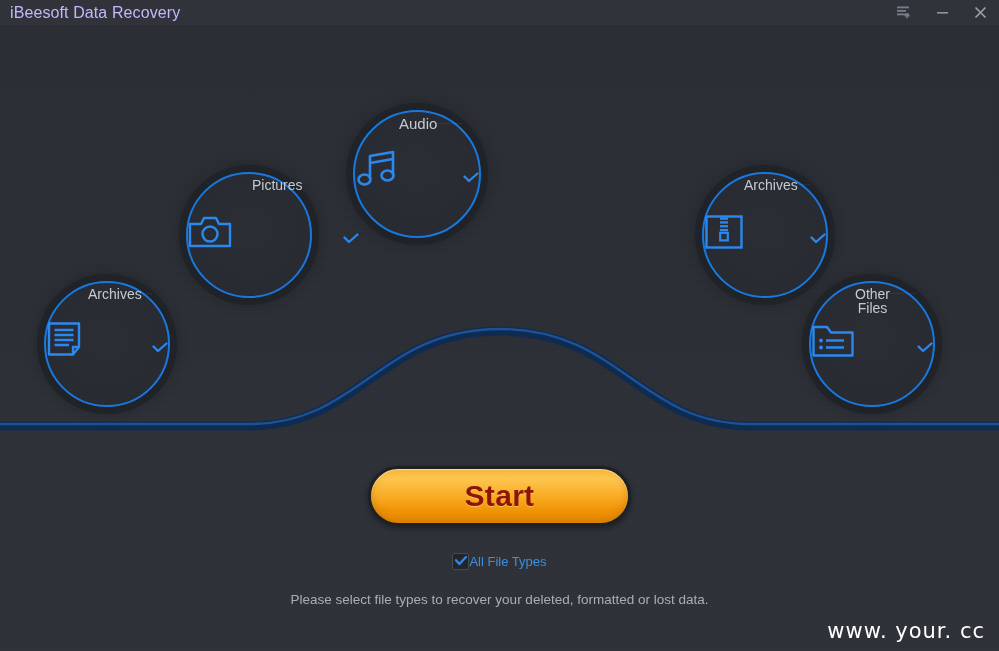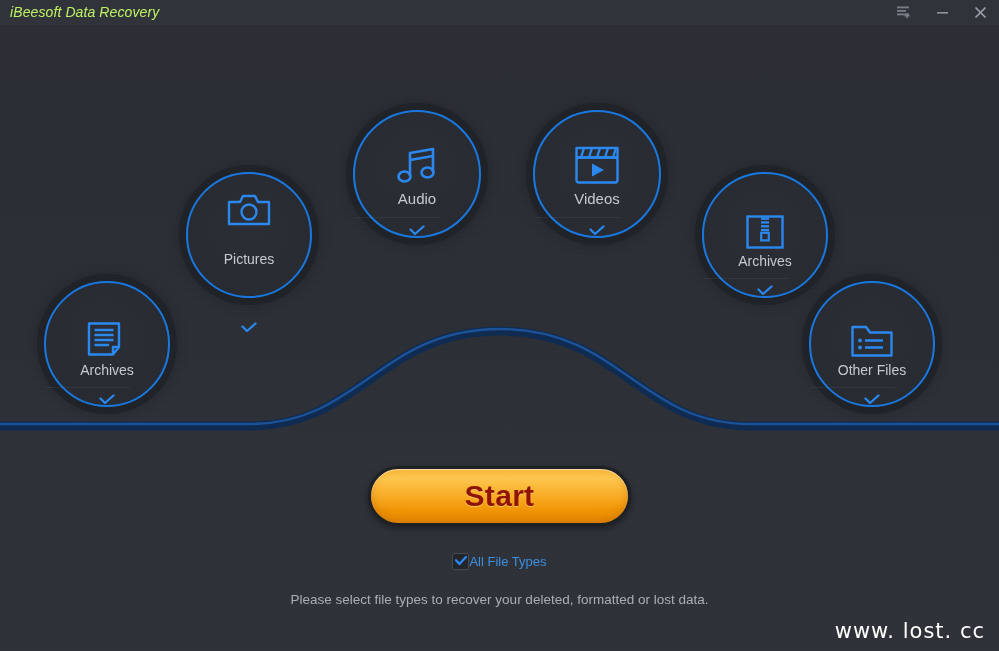--- a/index.html
+++ b/index.html
@@ -17,23 +17,22 @@
   }
 
   
   .titlebar{
     position:absolute;left:0;top:0;width:999px;height:25px;
     background:#30343a;
     border-bottom:1px solid #25282d;
   }
   .title-text{
     position:absolute;left:10px;top:4px;
-    font-size:14px;color:#bef264;letter-spacing:.1px;
+    font-size:16px;color:#c4b5fd;letter-spacing:.1px;
     user-select:none;
-    font-style:italic;
   }
   .win-btns{position:absolute;right:0;top:0;height:25px;display:flex;align-items:center;}
   .win-btn{
     width:38px;height:25px;display:flex;align-items:center;justify-content:center;
     cursor:default;
   }
   .win-btn svg{display:block;}
 
   
   .stage{
@@ -51,21 +50,21 @@
       repeating-linear-gradient(to bottom, rgba(255,255,255,0.010) 0px, rgba(255,255,255,0.010) 1px, rgba(0,0,0,0.012) 1px, rgba(0,0,0,0.012) 2px),
       #2e3238;
   }
 
   
   .bubble{
     position:absolute;border-radius:50%;
     background:radial-gradient(circle at 50% 45%, #2b2f35 0%, #282b31 70%, #25282e 100%);
     box-shadow:0 0 0 7px rgba(32,35,40,0.92), 0 0 13px 5px rgba(0,0,0,0.28);
     border:2px solid #1878e0;
-    display:flex;flex-direction:column;
+    display:flex;flex-direction:row;
     cursor:pointer;
   }
   .bubble .ico{display:flex;align-items:flex-end;justify-content:center;}
   .bubble .lbl{
     color:#c5cad2;text-align:center;line-height:1;user-select:none;
   }
   .bubble .sep{
     height:1px;background:rgba(255,255,255,0.055);
   }
   .bubble .chk{
@@ -197,39 +196,20 @@
       </div>
       <div class="lbl">Audio</div>
       <div class="sep"></div>
       <div class="chk">
         <svg width="16" height="11" viewBox="0 0 16 11">
             <path d="M1.5 4.5 L6 9 L14.5 1.5" stroke="#2b88ef" stroke-width="2.3" fill="none" stroke-linecap="round" stroke-linejoin="round"></path>
           </svg>
       </div>
     </div>
 
-    <div class="bubble b-videos">
-      <div class="ico">
-        <svg width="46" height="42" viewBox="0 0 46 42">
-          <g fill="none" stroke="#2b88ef" stroke-width="2.4" stroke-linejoin="round">
-            <rect x="2.5" y="3" width="41" height="9.5"></rect>
-            <rect x="2.5" y="12.5" width="41" height="25" rx="2.5"></rect>
-            <path d="M10 3 L7 12.5 M18 3 L15 12.5 M26 3 L23 12.5 M34 3 L31 12.5 M42 3 L39 12.5"></path>
-          </g>
-          <path d="M18 18.5 L30 25 L18 31.5 Z" fill="#2b88ef"></path>
-        </svg>
-      </div>
-      <div class="lbl">Videos</div>
-      <div class="sep"></div>
-      <div class="chk">
-        <svg width="16" height="11" viewBox="0 0 16 11">
-            <path d="M1.5 4.5 L6 9 L14.5 1.5" stroke="#2b88ef" stroke-width="2.3" fill="none" stroke-linecap="round" stroke-linejoin="round"></path>
-          </svg>
-      </div>
-    </div>
 
     <div class="bubble b-pictures">
       <div class="ico">
         <svg width="44" height="36" viewBox="0 0 44 36">
           <g fill="none" stroke="#2b88ef" stroke-width="2.4" stroke-linejoin="round">
             <path d="M2 10 L13 10 L16 4 L28 4 L31 10 L42 10 L42 32 L2 32 Z"></path>
             <circle cx="22" cy="20" r="7.5"></circle>
           </g>
         </svg>
       </div>
@@ -315,15 +295,15 @@
     <span class="cbox">
       <svg width="12" height="10" viewBox="0 0 12 10">
         <path d="M1 4.2 L4.4 8 L11 1" stroke="#2b88ef" stroke-width="2.4" fill="none" stroke-linecap="round" stroke-linejoin="round"></path>
       </svg>
     </span>
     <span class="cblabel">All File Types</span>
   </div>
 
   <div class="hint">Please select file types to recover your deleted, formatted or lost data.</div>
 
-  <div class="watermark">www. lost. cc</div>
+  <div class="watermark">www. your. cc</div>
 
 </div>
 
 </body></html>

